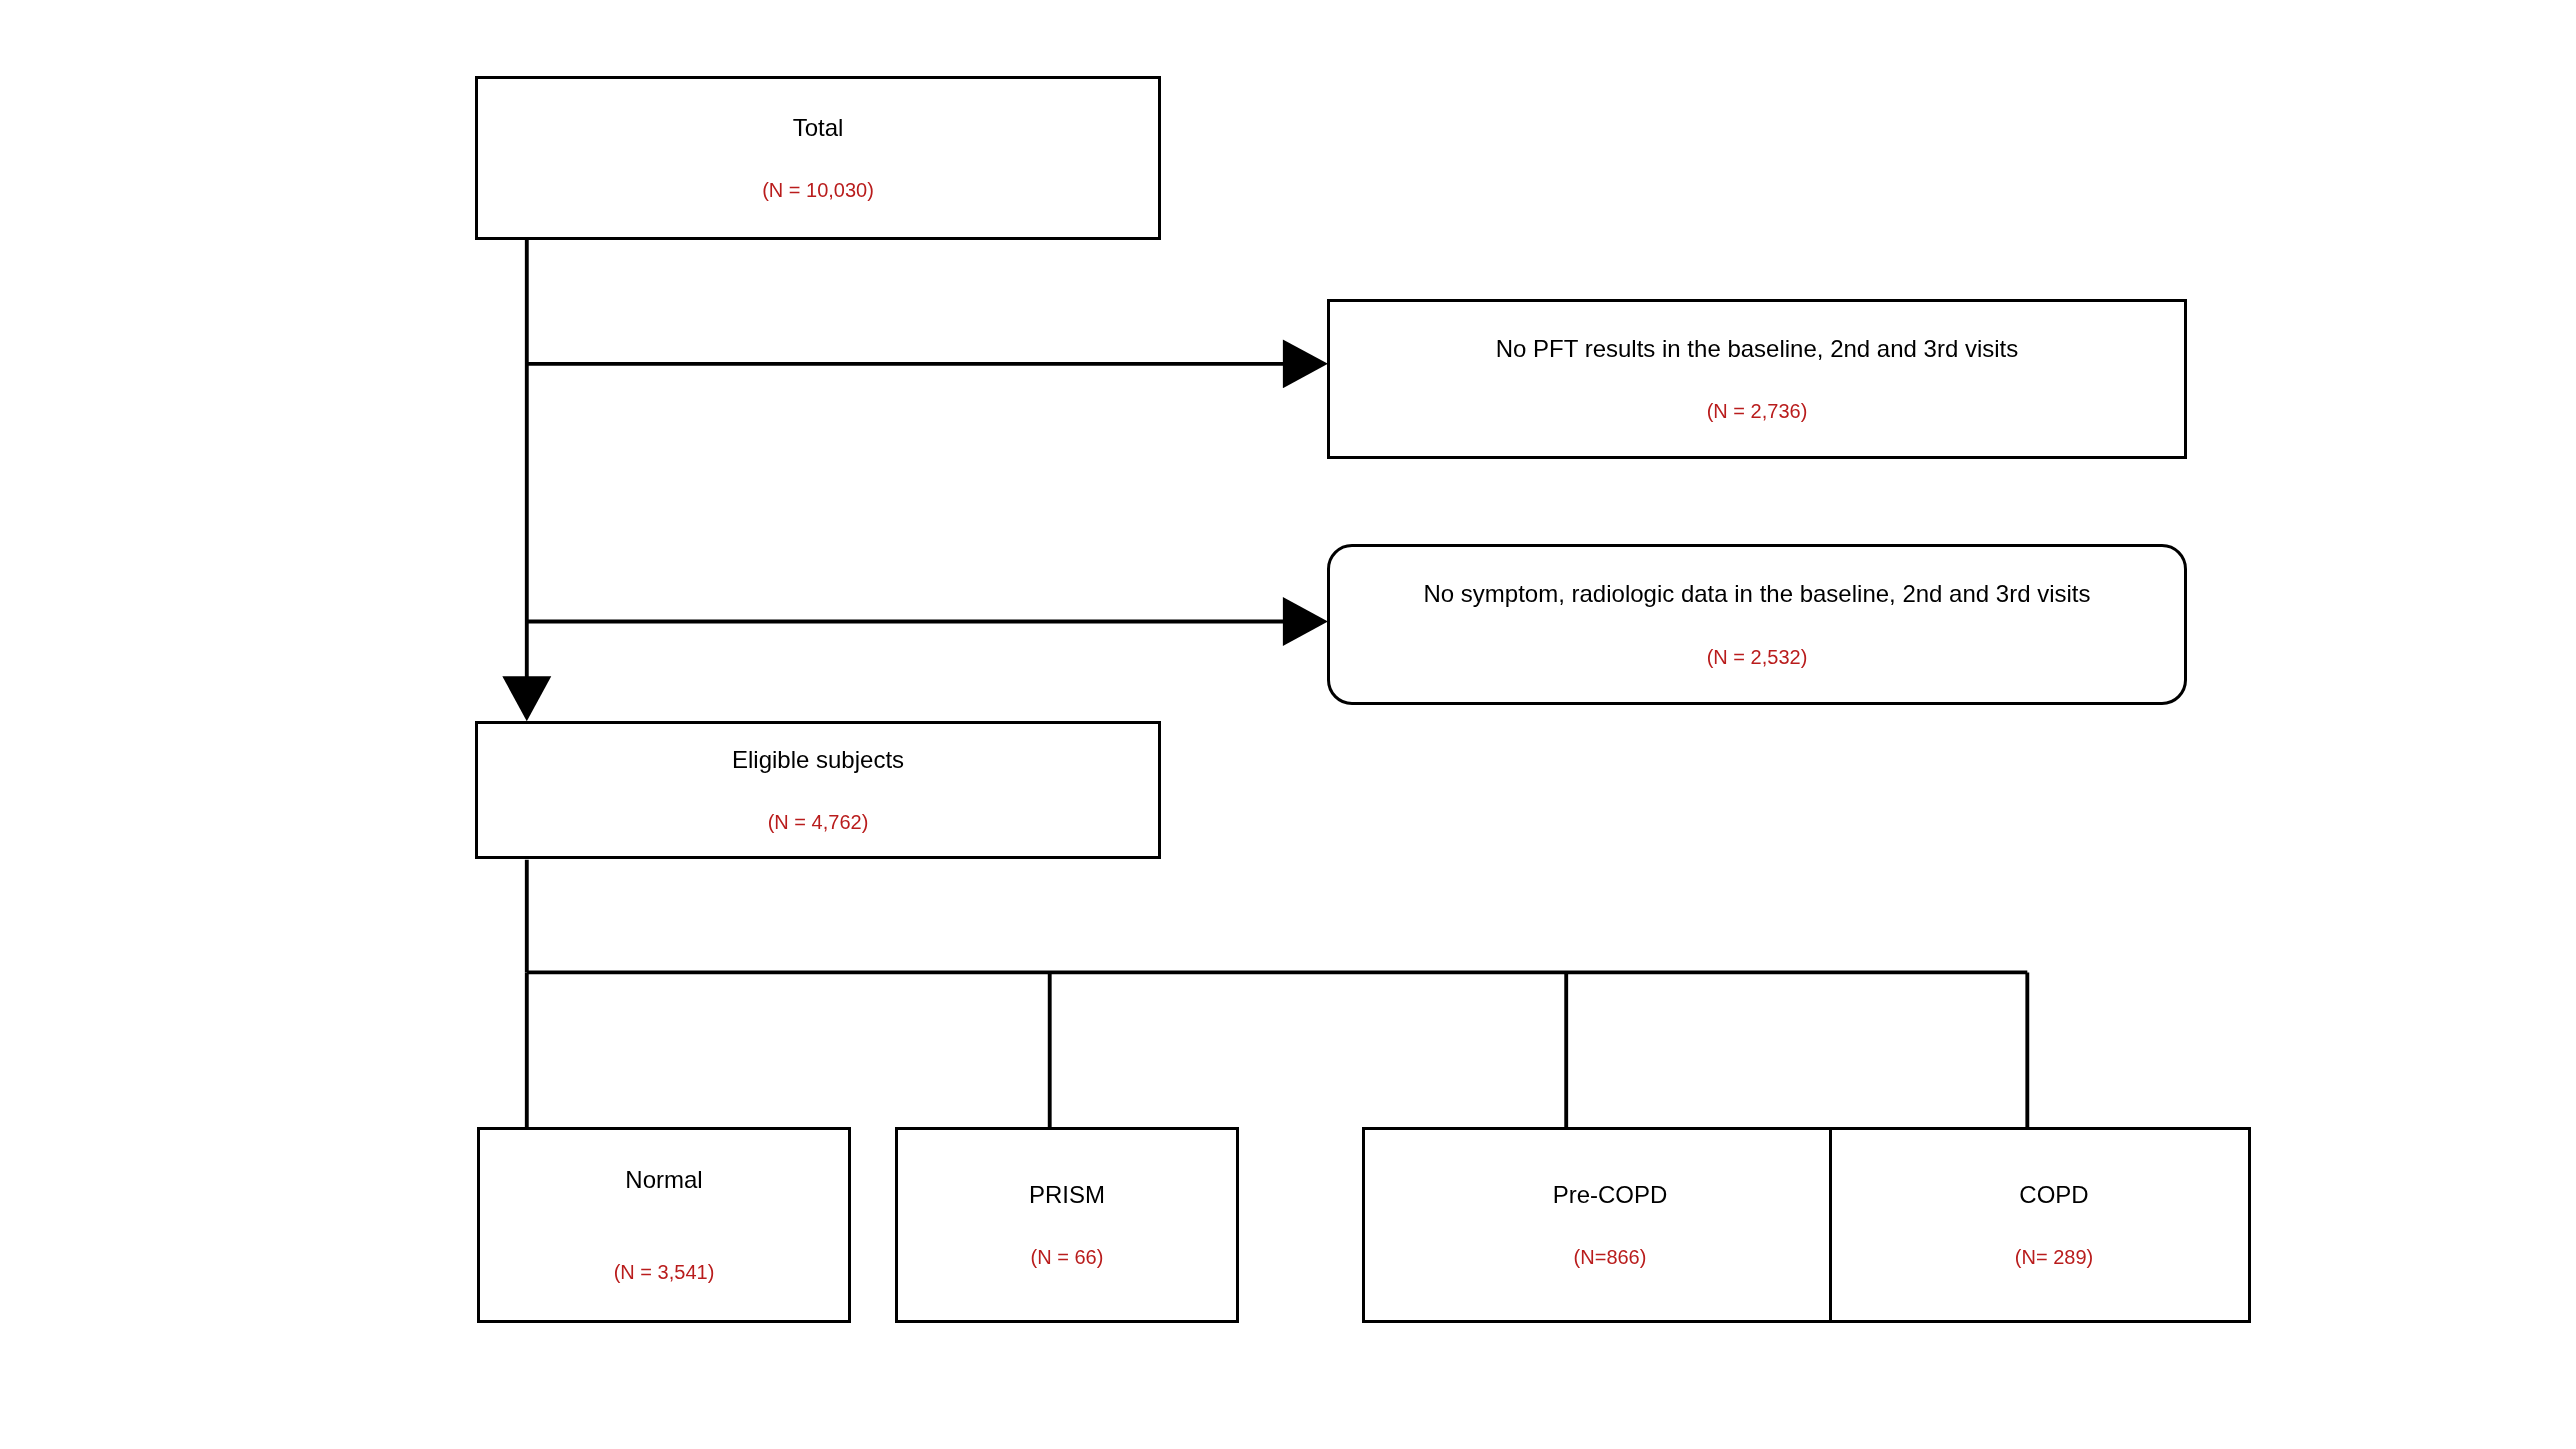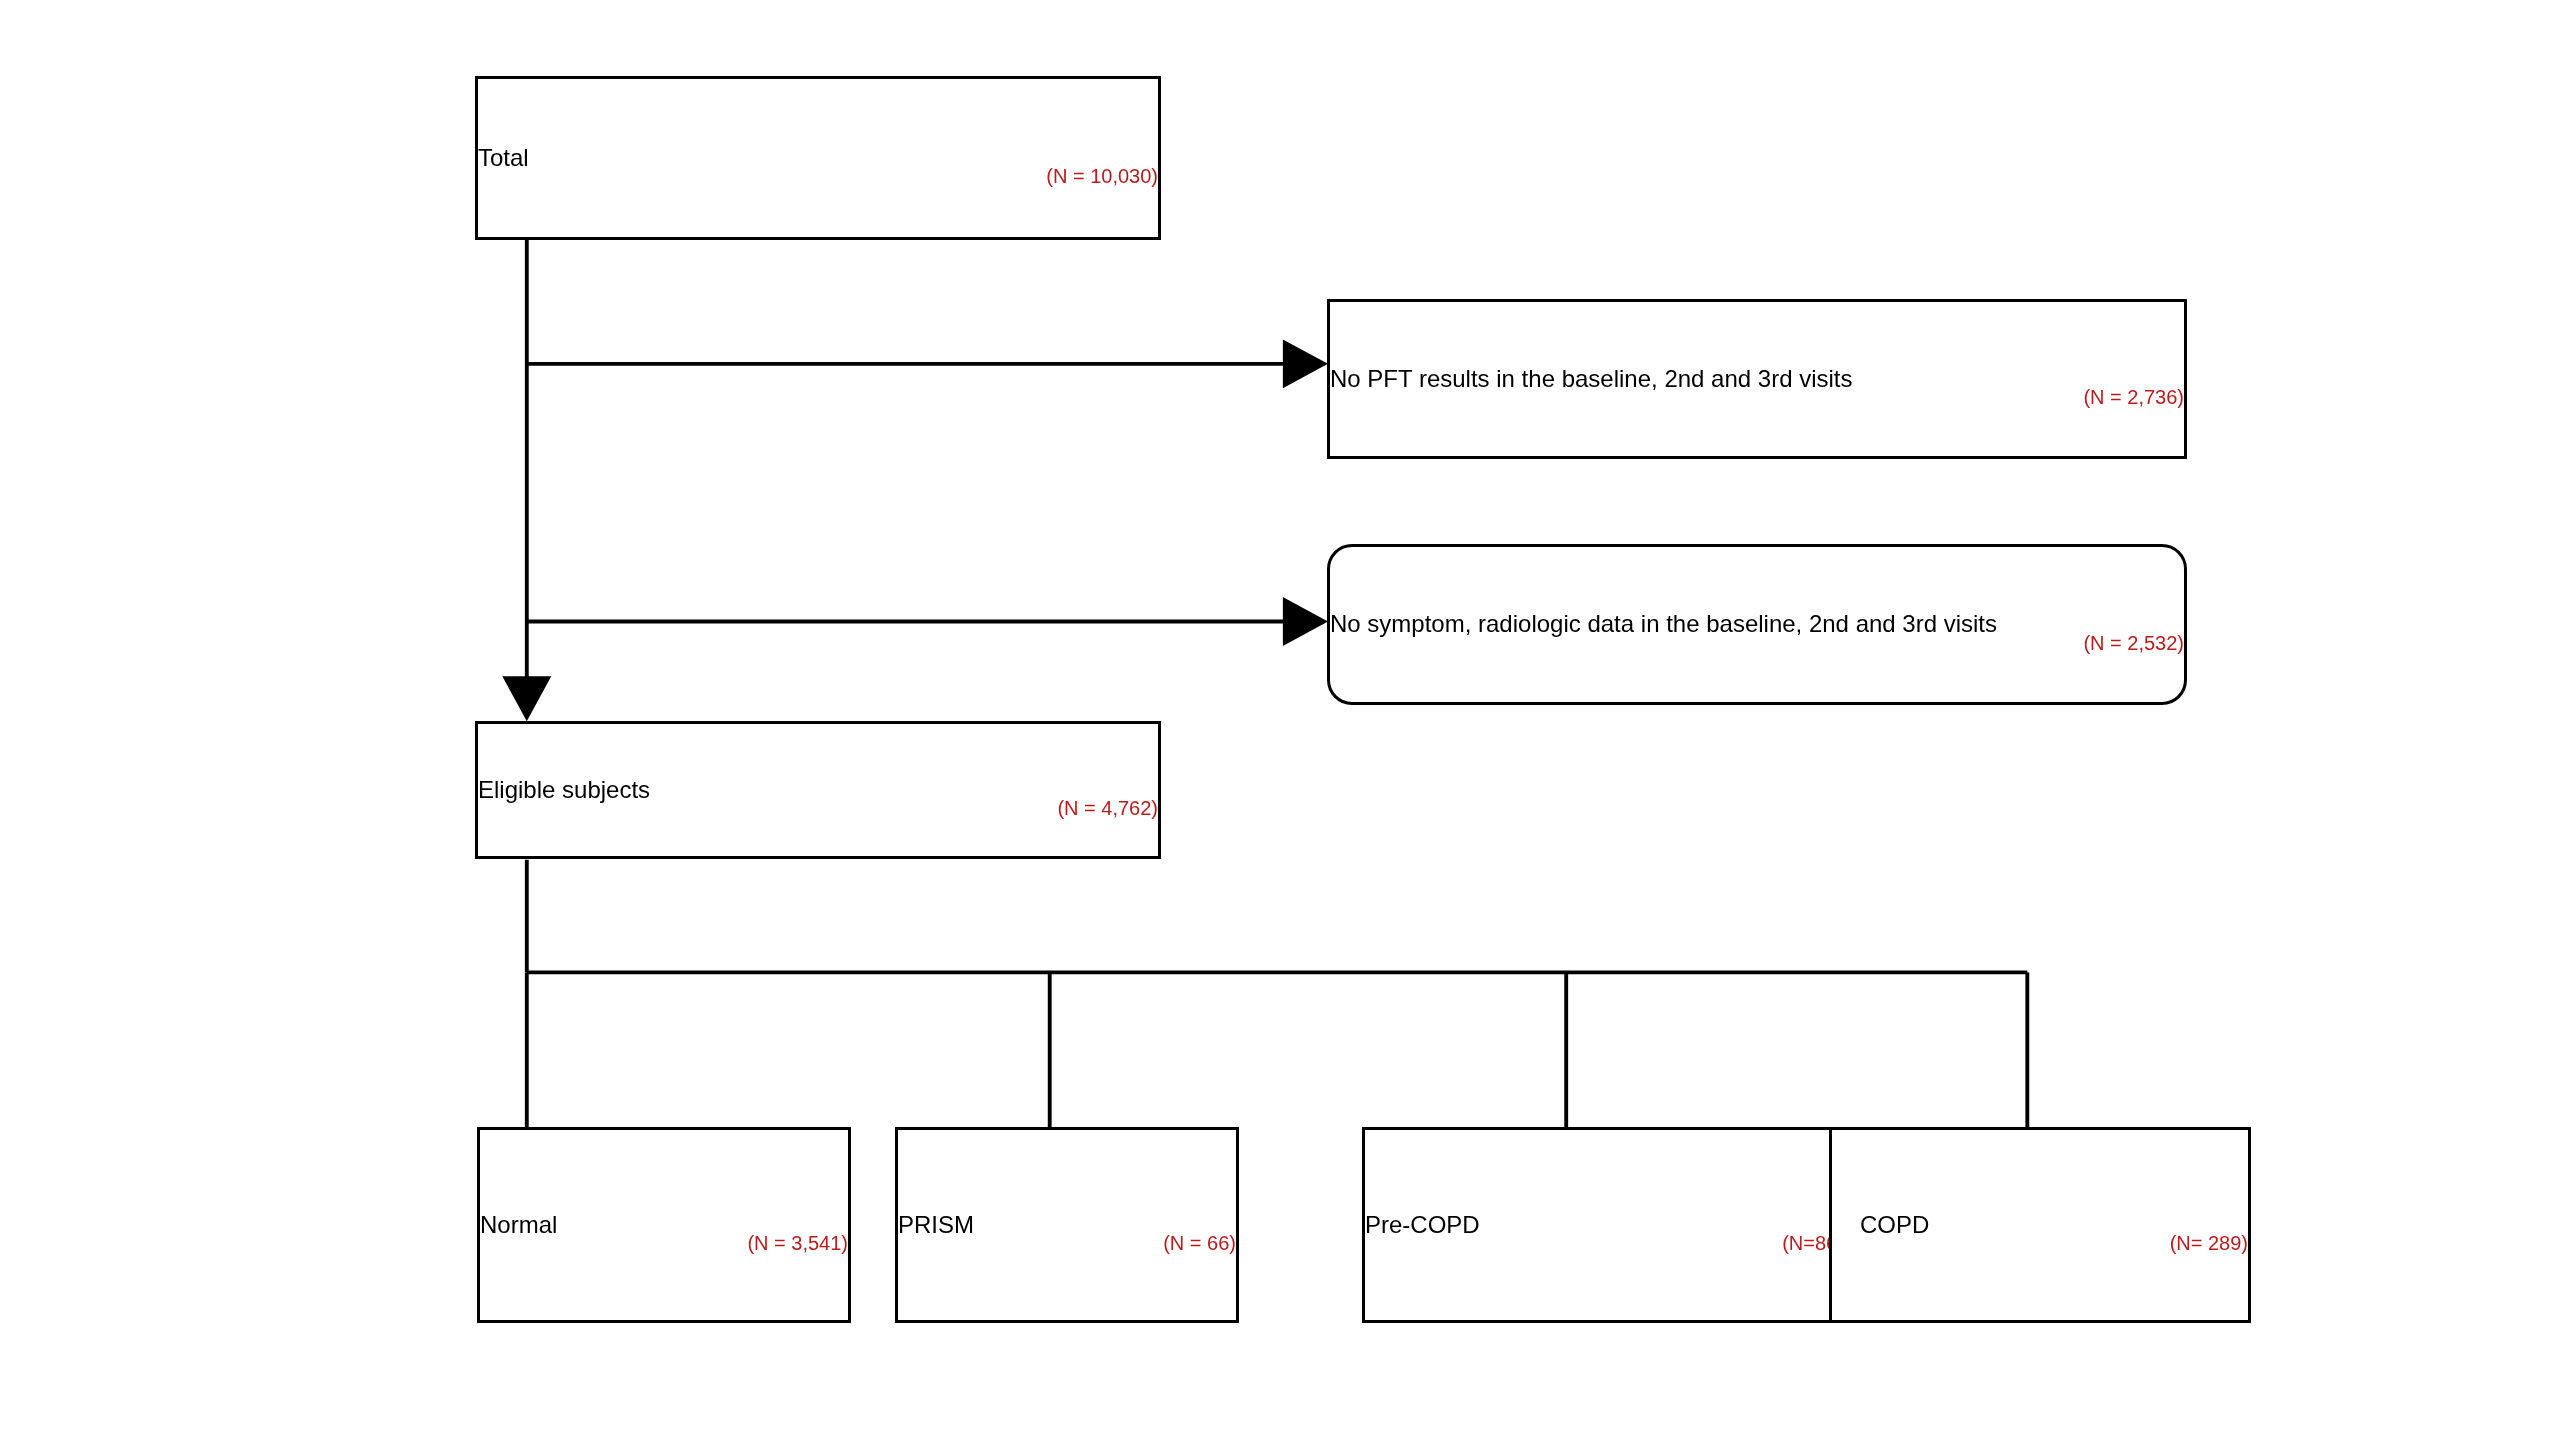--- a/index.html
+++ b/index.html
@@ -16,22 +16,23 @@
     height: 1449px;
     background: #ffffff;
     overflow: hidden;
   }
   .flow-box {
     position: absolute;
     box-sizing: border-box;
     border: 3.2px solid #000000;
     background: #ffffff;
     display: flex;
+    flex-direction: column;
     align-items: center;
-    justify-content: space-between;
+    justify-content: center;
   }
   .box-title {
     font-size: 24px;
     color: #000000;
     line-height: 1.2;
     text-align: center;
     white-space: nowrap;
   }
   .box-count {
     font-size: 20px;

